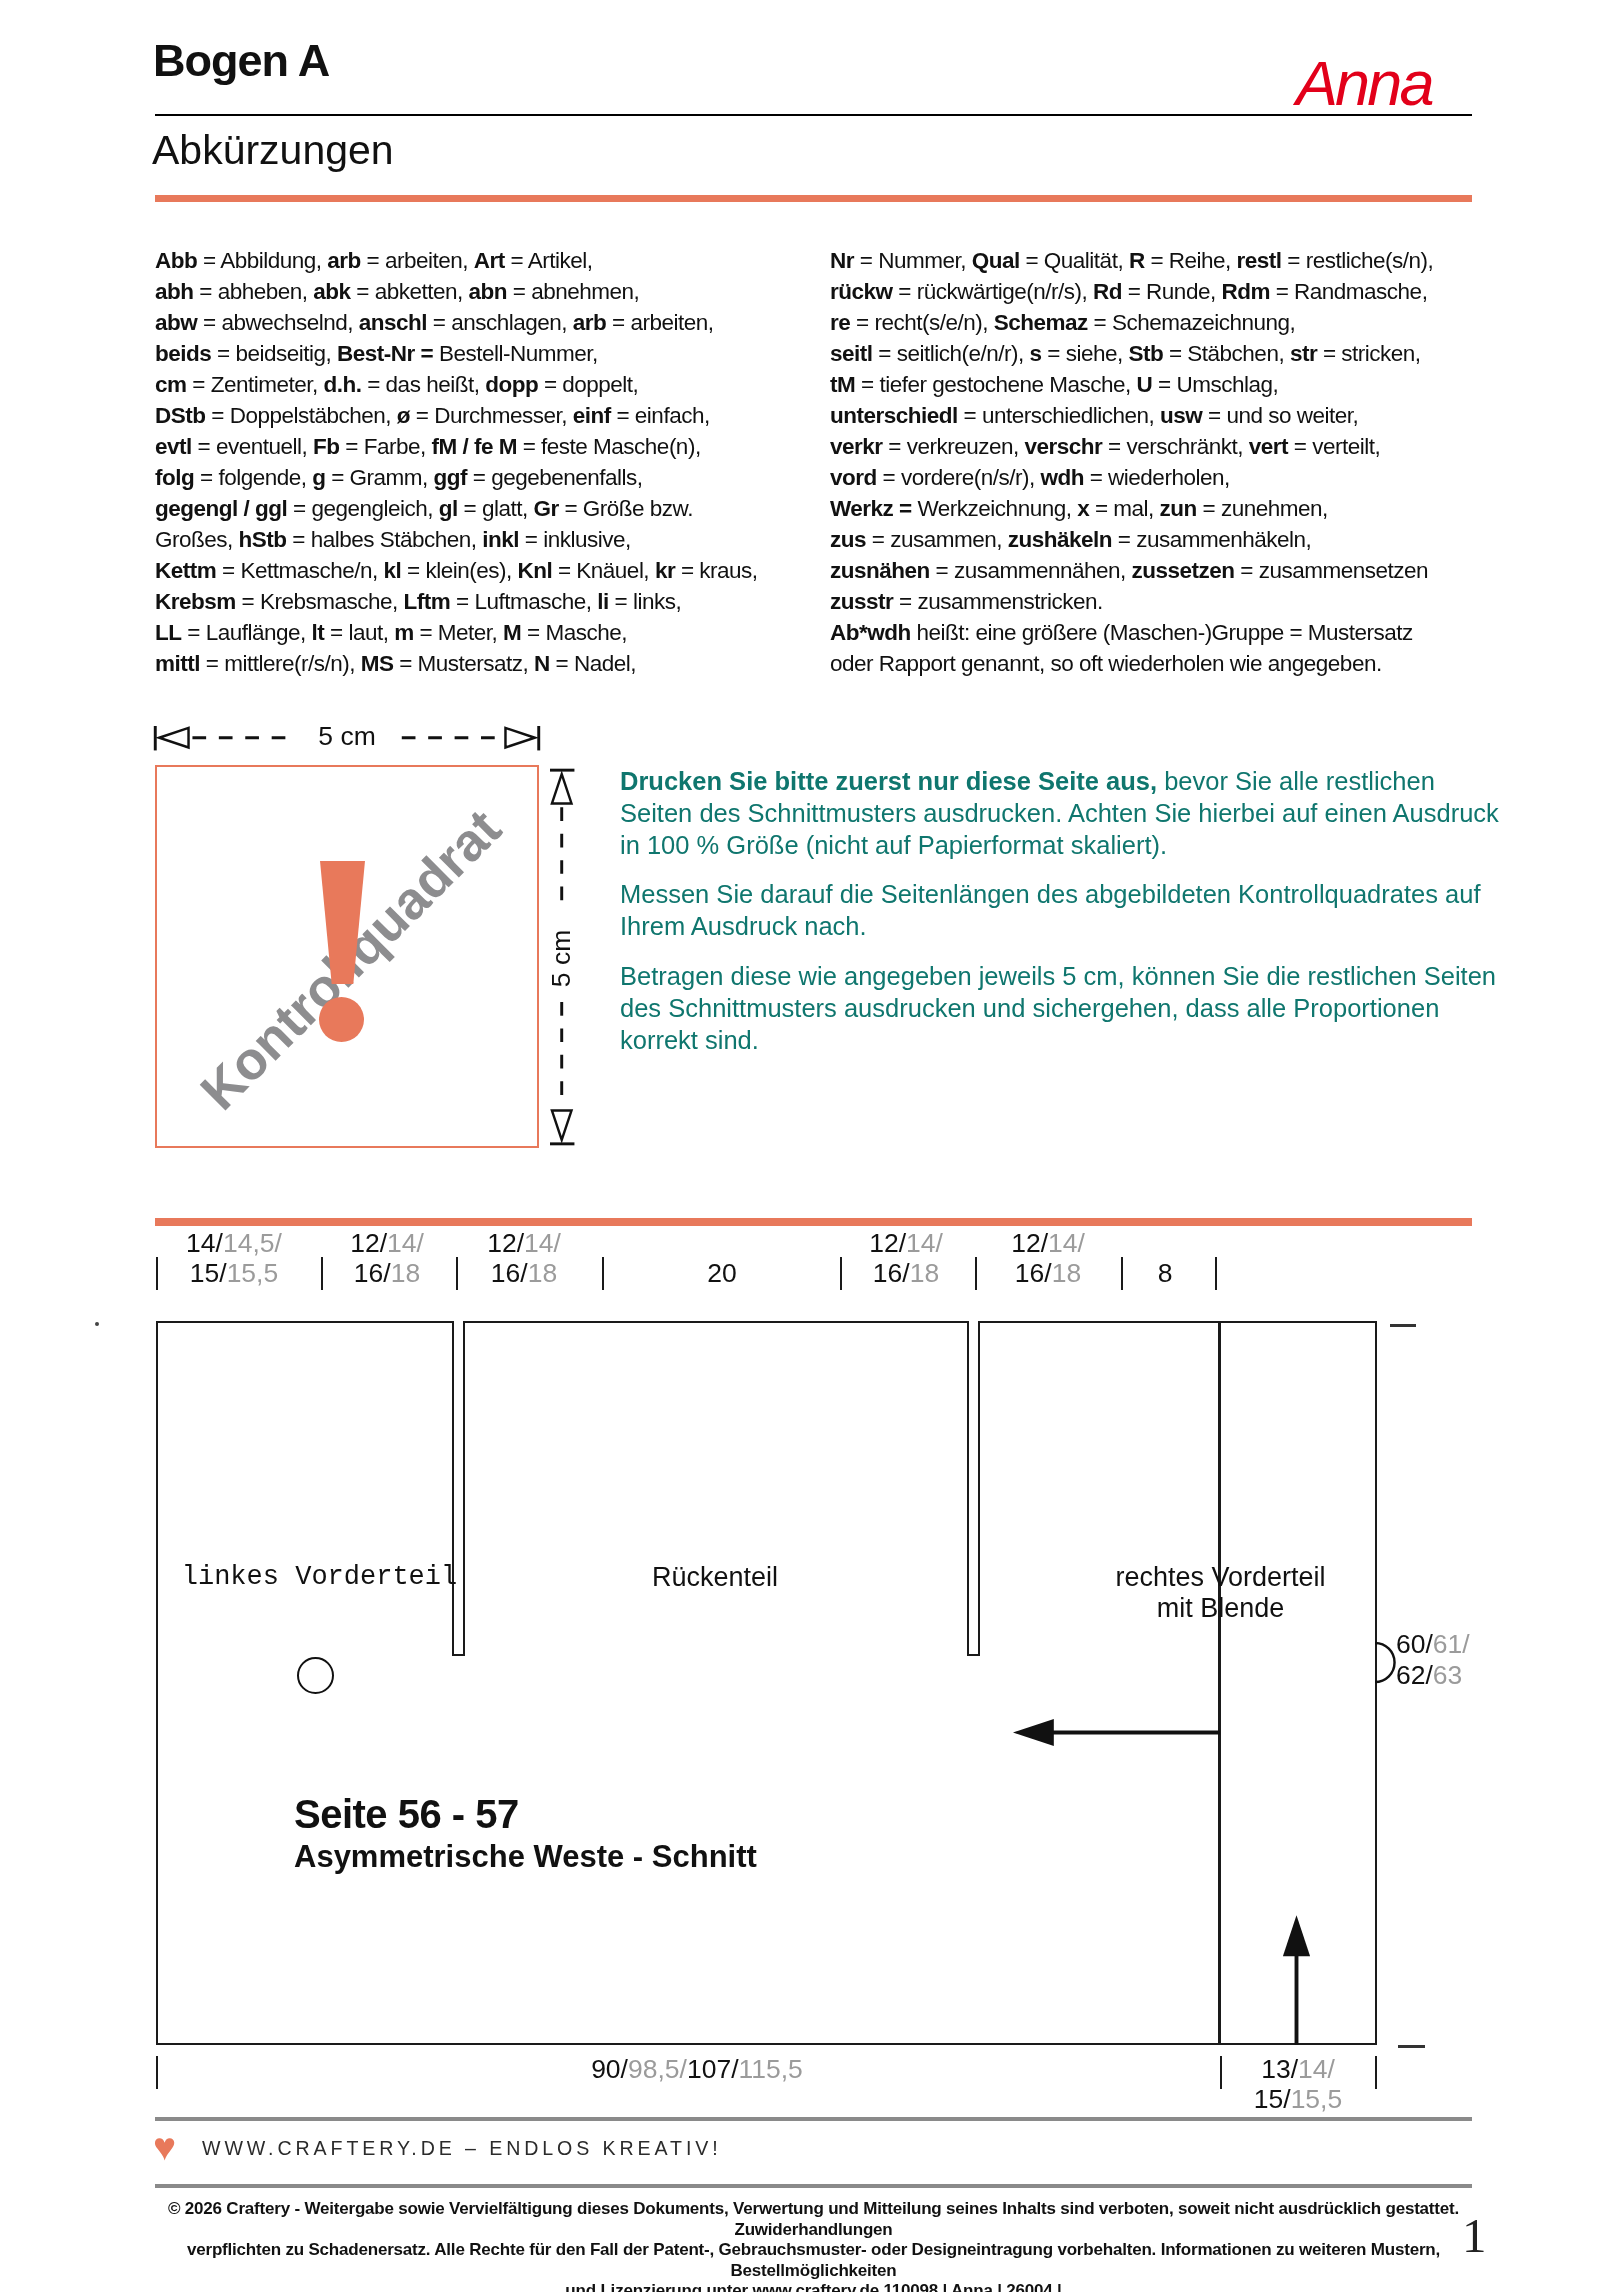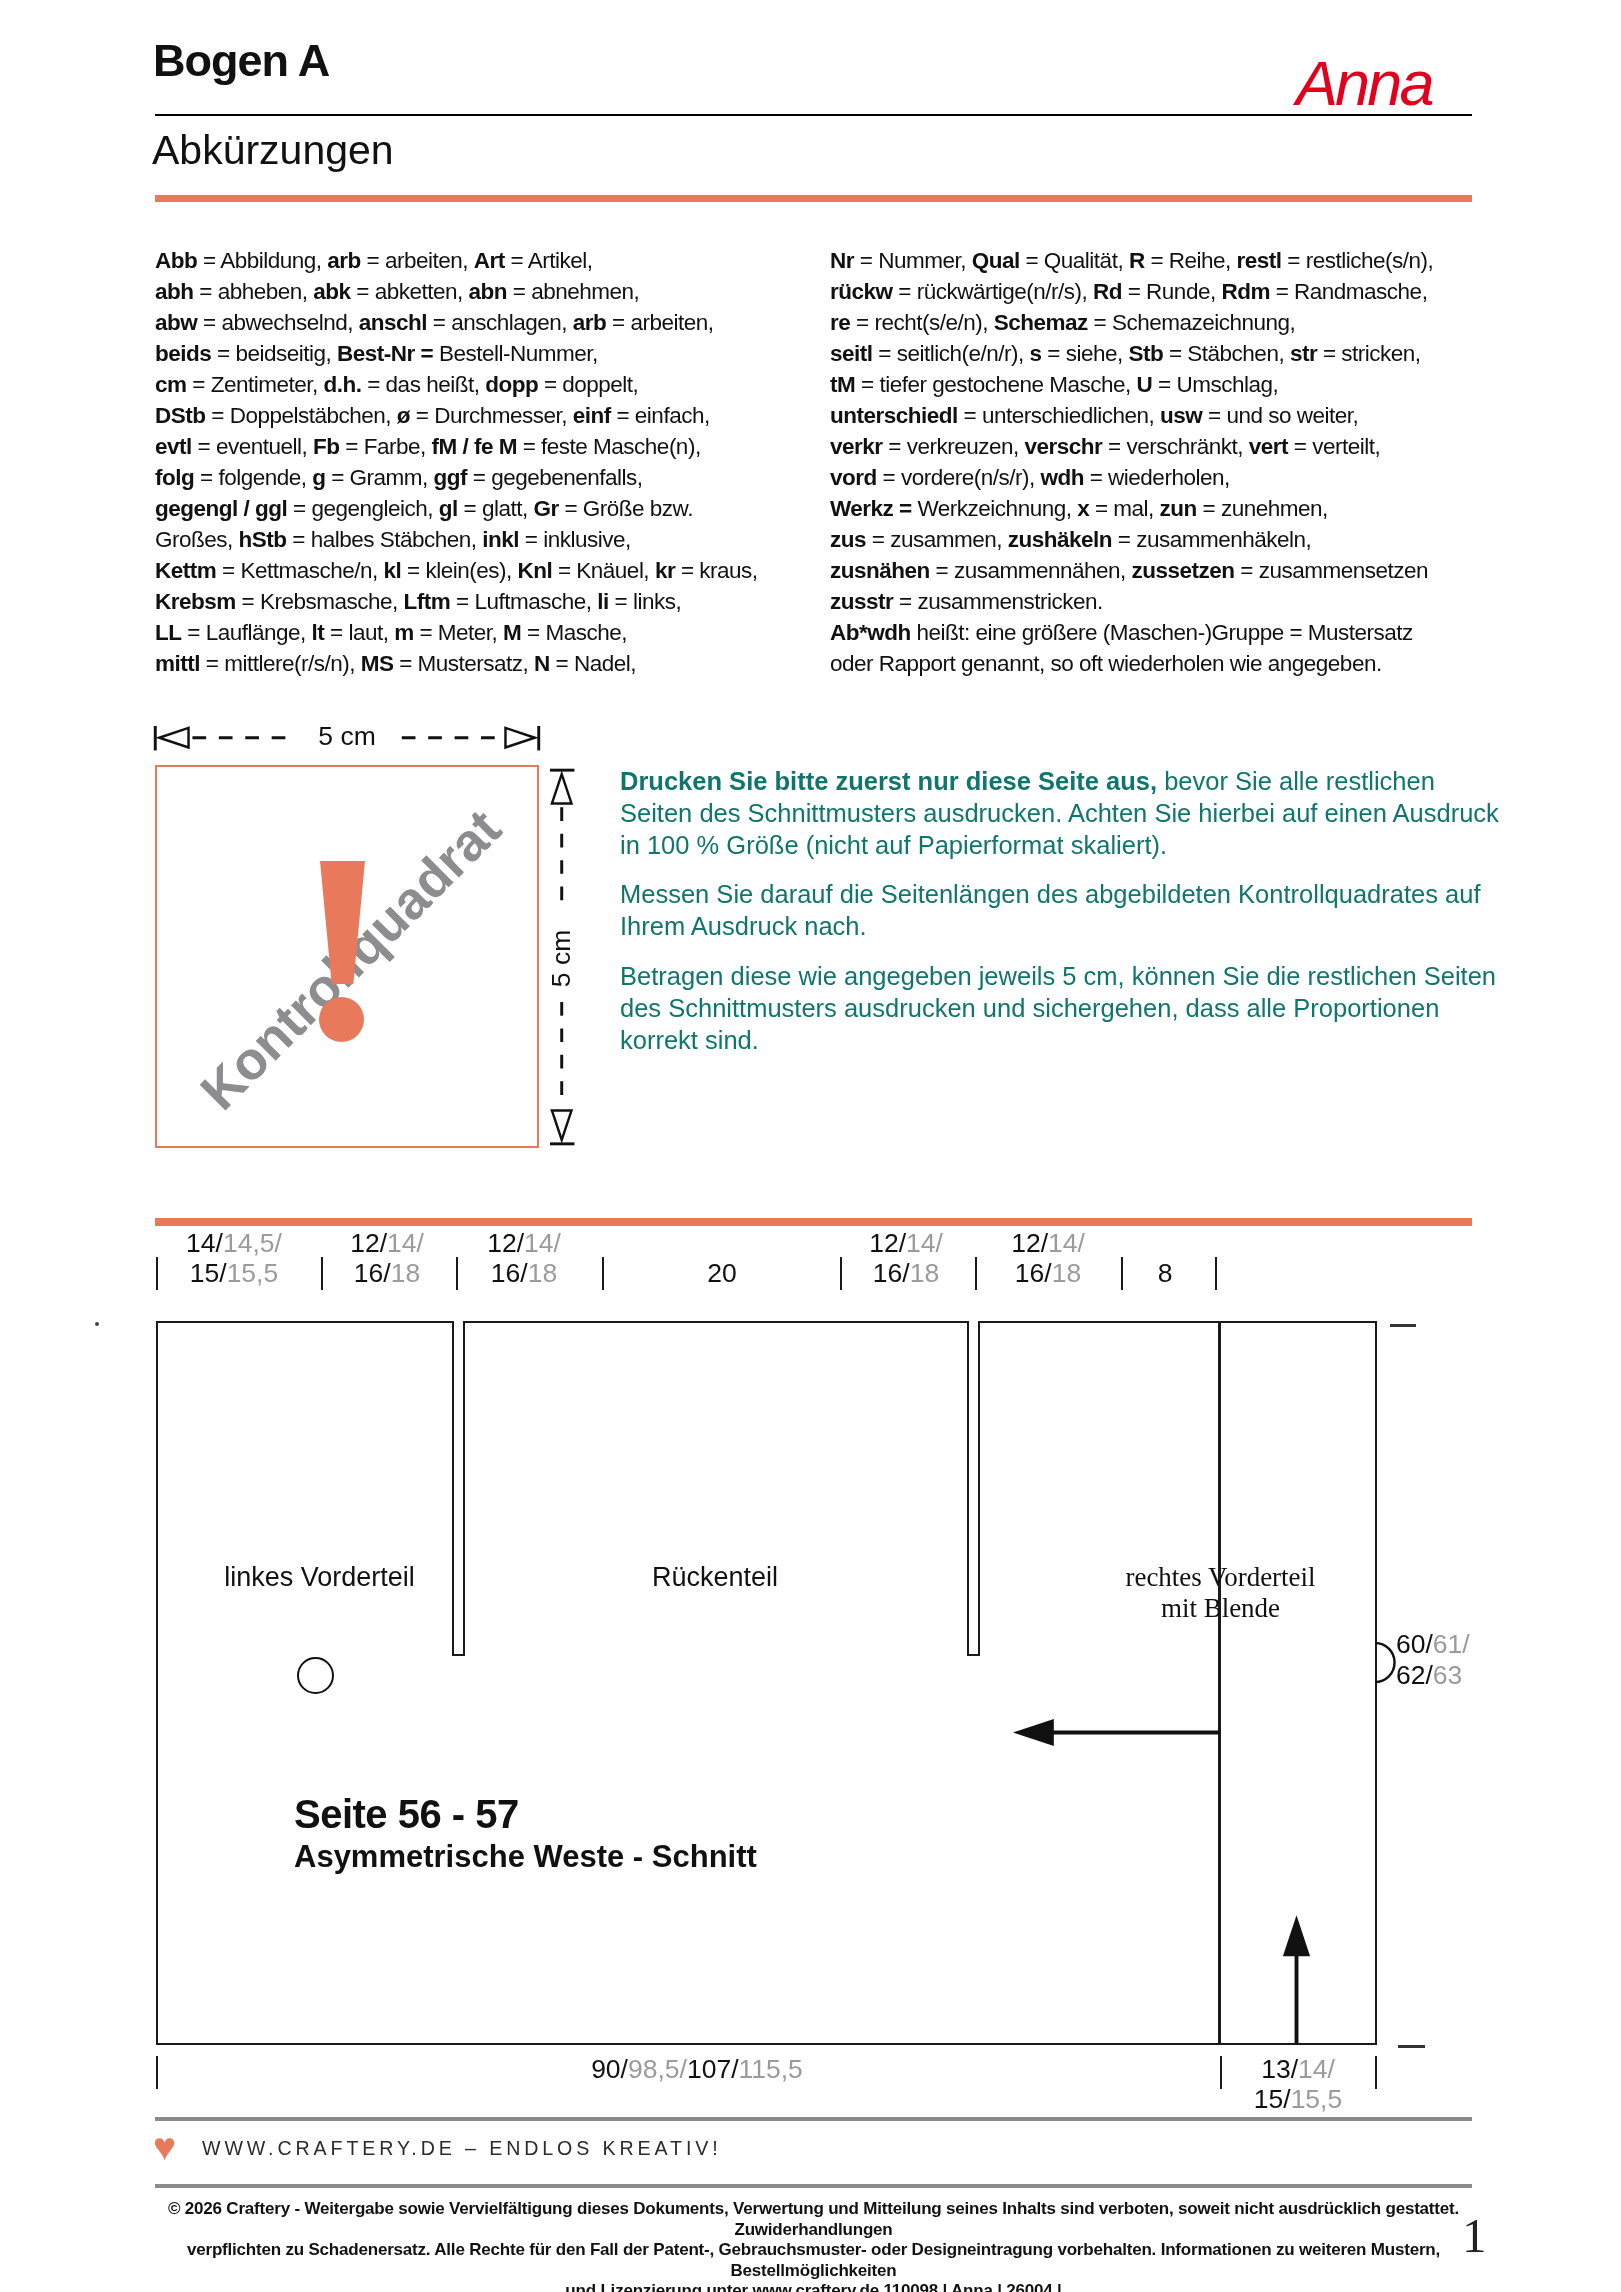--- a/index.html
+++ b/index.html
@@ -51,23 +51,23 @@
   #stray-dot { left:95px; top:1322px; width:3.9px; height:3.9px; border-radius:50%; background:#444; }
 
   #pattern-rect { left:156px; top:1321px; width:1221px; height:724px; border:2.9px solid #1a1a1a; background:#fff; }
   .slot { position:absolute; top:1321px; width:12.7px; height:335px; background:#fff;
           border-left:2.5px solid #1a1a1a; border-right:2.5px solid #1a1a1a; border-bottom:2.5px solid #1a1a1a; }
   #slot-1 { left:452px; }
   #slot-2 { left:967px; }
   #blende-line { left:1218px; top:1321px; width:2.9px; height:724px; background:#1a1a1a; }
 
   .piece-label { font-size:27px; color:#111; text-align:center; line-height:31px; }
-  #label-left-front { left:157px; top:1562px; width:325px; }
+  #label-left-front { left:157px; top:1562px; width:325px;font-family:Liberation Mono, monospace; }
   #label-back { left:568px; top:1562px; width:294px; }
-  #label-right-front { left:1044px; top:1562px; width:353px;font-family:Liberation Serif, serif; }
+  #label-right-front { left:1044px; top:1562px; width:353px; }
 
   #buttonhole-circle { left:297px; top:1657px; width:37px; height:37px; border:2.9px solid #111; border-radius:50%; background:#fff; }
   #page-ref { left:294px; top:1792px; font-size:40px; font-weight:bold; letter-spacing:-0.5px;text-align:center; }
   #schematic-subtitle { left:294px; top:1839px; font-size:31px; font-weight:bold; }
 
   #side-meas { left:1396px; top:1629px; font-size:26.5px; line-height:31px; white-space:nowrap; }
   .edge-dash { position:absolute; height:2.5px; background:#333; }
   #edge-dash-top { left:1390px; top:1324px; width:25.5px; }
   #edge-dash-bottom { left:1398px; top:2045px; width:27.4px; }
 

